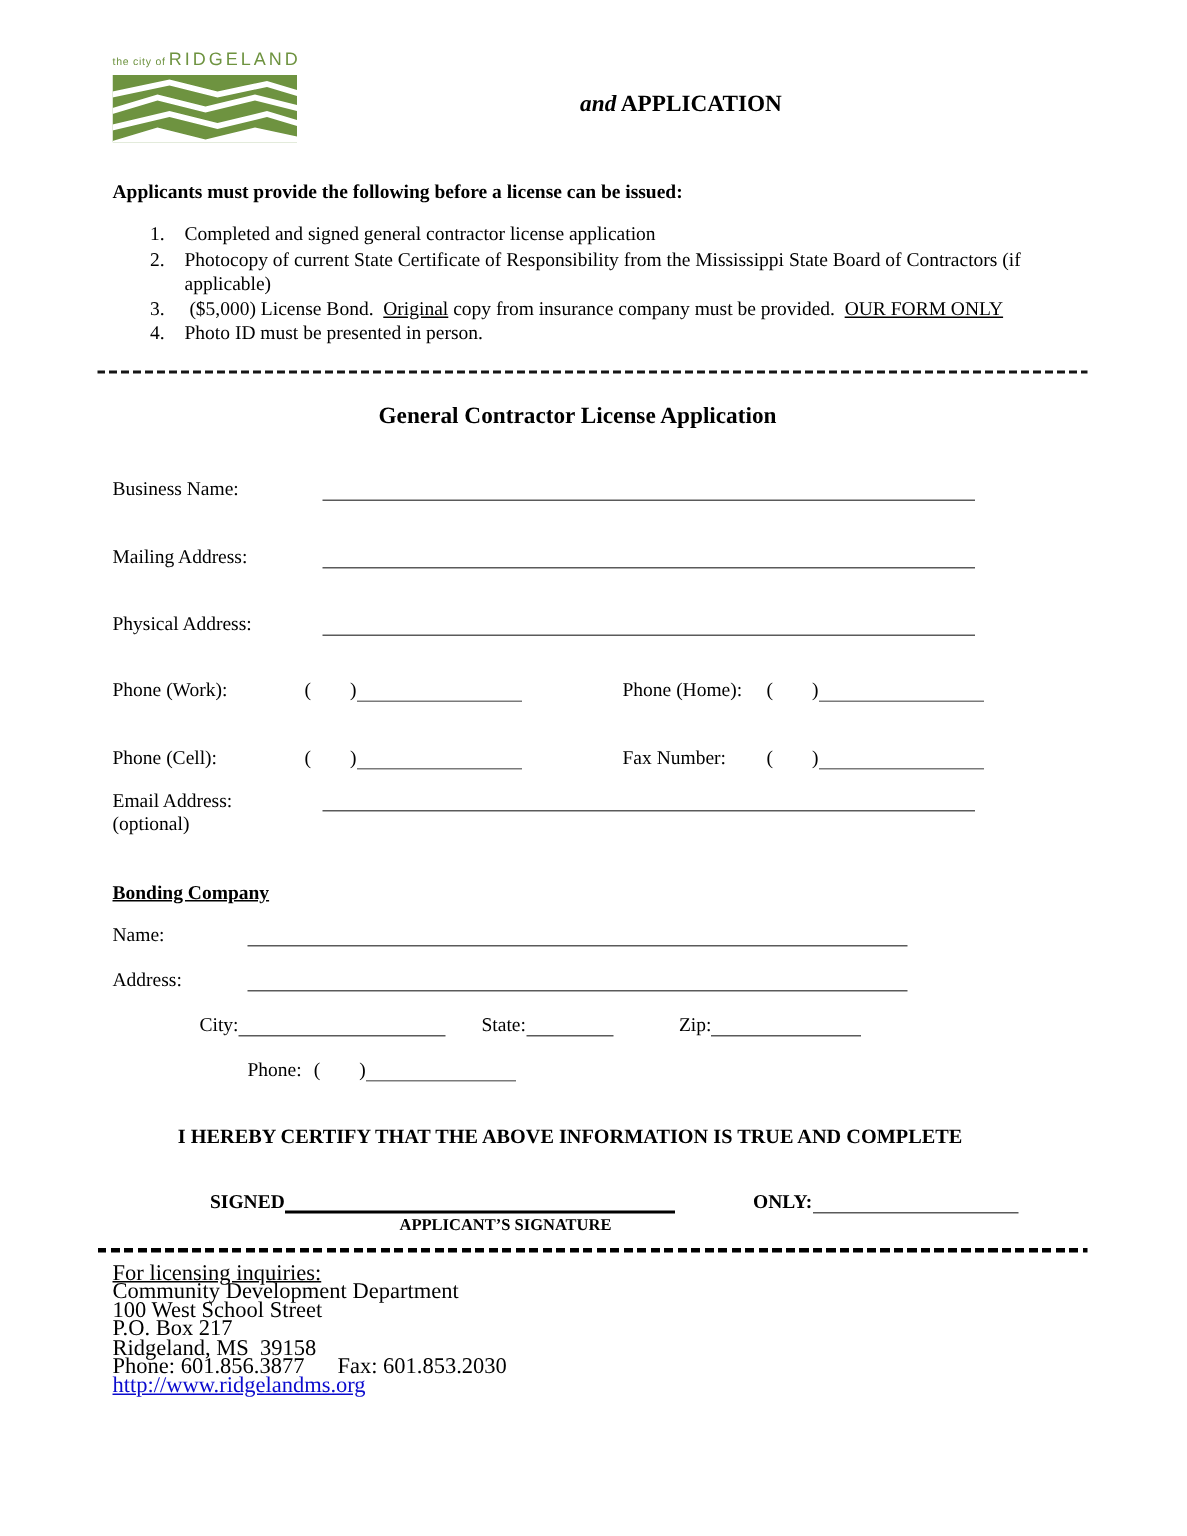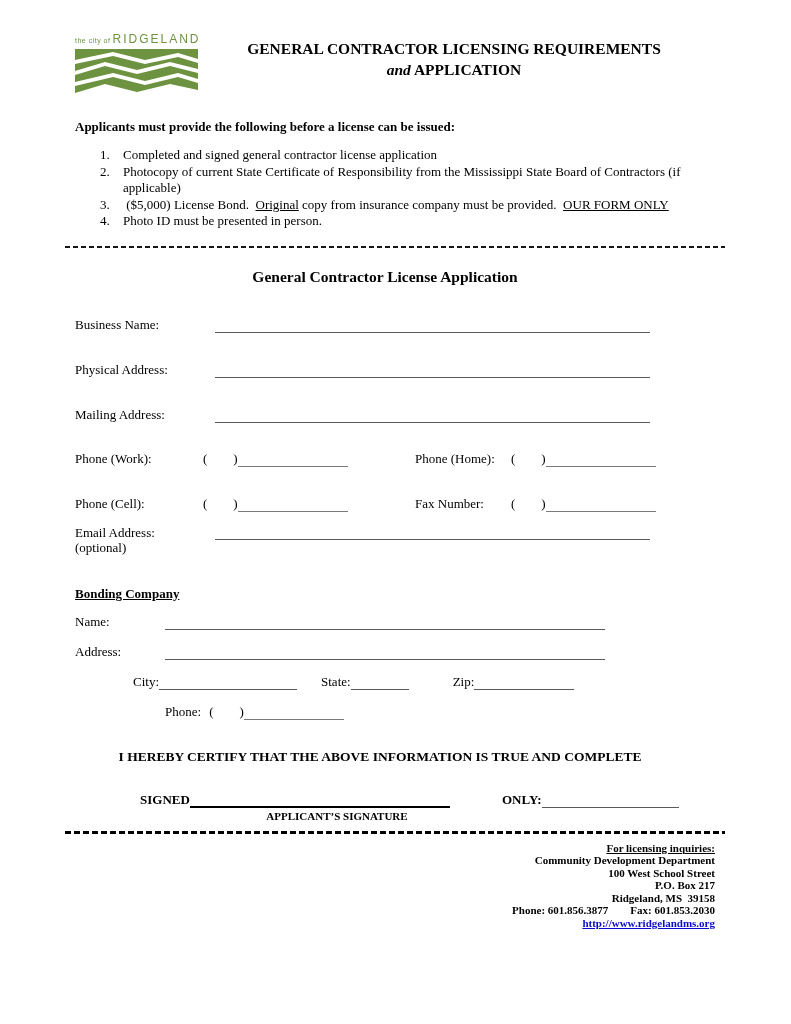--- a/index.html
+++ b/index.html
@@ -55,21 +55,21 @@
 
   
   .certify { text-align: center; font-weight: bold; font-size: 13.5px; margin: 29px 40px 0 0; }
   .sig-row { display: flex; align-items: flex-start; margin: 27px 0 0 65px; }
   .sig-label, .date-label { font-weight: bold; height: 16px; }
   .sig-line { width: 260px; border-bottom: 2px solid #000; height: 15px; }
   .sig-caption { font-weight: bold; font-size: 11px; text-align: center; width: 260px; margin-left: 67px; margin-top: 2px; }
   .date-line { width: 137px; border-bottom: 1px solid #5a5a5a; height: 15px; }
 
   
-  .footer { text-align: right; font-weight: bold; font-size: 11px; line-height: 12.5px; margin: 8px 10px 0 0; }
+  .footer { text-align: left; font-weight: normal; font-size: 15px; line-height: 12.5px; margin: 8px 10px 0 0; }
   .footer .f-line { display: block; }
   .fu { text-decoration: underline; }
   .link { text-decoration: underline; cursor: pointer; }
   .fax-span { margin-left: 22px; }
   .email-link-span { margin-left: 6px; }
 </style>
 </head>
 <body>
 
 <div class="page">
@@ -81,21 +81,21 @@
       </div>
       <svg class="logo-waves" width="123" height="45" viewBox="0 0 123 45">
         <rect x="0" y="0" width="123" height="45" fill="#6e9340"></rect>
         <path d="M0,11 L38,3 L70,11 L103,4 L123,10 L123,14 L103,8 L70,15 L38,7 L0,15 Z" fill="#ffffff"></path>
         <path d="M0,22 L30,13 L62,21 L95,13 L123,20 L123,24 L95,17 L62,25 L30,17 L0,26 Z" fill="#ffffff"></path>
         <path d="M0,33 L38,24 L70,32 L103,24 L123,30 L123,34 L103,28 L70,36 L38,28 L0,37 Z" fill="#ffffff"></path>
         <path d="M0,44 L30,35 L62,43 L95,35 L123,41 L123,45 L95,45 L62,45 L30,45 L0,45 Z" fill="#ffffff"></path>
       </svg>
     </div>
     <div class="title-block">
-      <span>GENERAL CONTRACTOR LICENSING REQUIREMENTS</span><br>
+      <br>
       <i>and</i><span> APPLICATION</span>
     </div>
   </div>
 
   <div class="req-intro">Applicants must provide the following before a license can be issued:</div>
   <div class="req-list">
     <div class="req-item">
       <span class="req-num">1.</span>
       <span class="req-text">Completed and signed general contractor license application</span>
     </div>
@@ -117,26 +117,26 @@
 
   <div class="app-heading">General Contractor License Application</div>
 
   <div class="frow mt-b">
     <span class="flabel w140">Business Name:</span>
     <span class="fline" style="width:435px"></span>
   </div>
 
 
   <div class="frow" style="margin-top:29px">
+    <span class="flabel w140">Mailing Address:</span>
+    <span class="fline" style="width:435px"></span>
+  </div>
+
+  <div class="frow" style="margin-top:29px">
     <span class="flabel w140">Physical Address:</span>
-    <span class="fline" style="width:435px"></span>
-  </div>
-
-  <div class="frow" style="margin-top:29px">
-    <span class="flabel w140">Mailing Address:</span>
     <span class="fline" style="width:435px"></span>
   </div>
 
   <div class="frow mt-r">
     <div class="pgroup" style="width:340px">
       <span class="flabel" style="width:128px">Phone (Work):</span>
       <span class="po">(</span>
       <span>)</span>
       <span class="pline"></span>
     </div>

